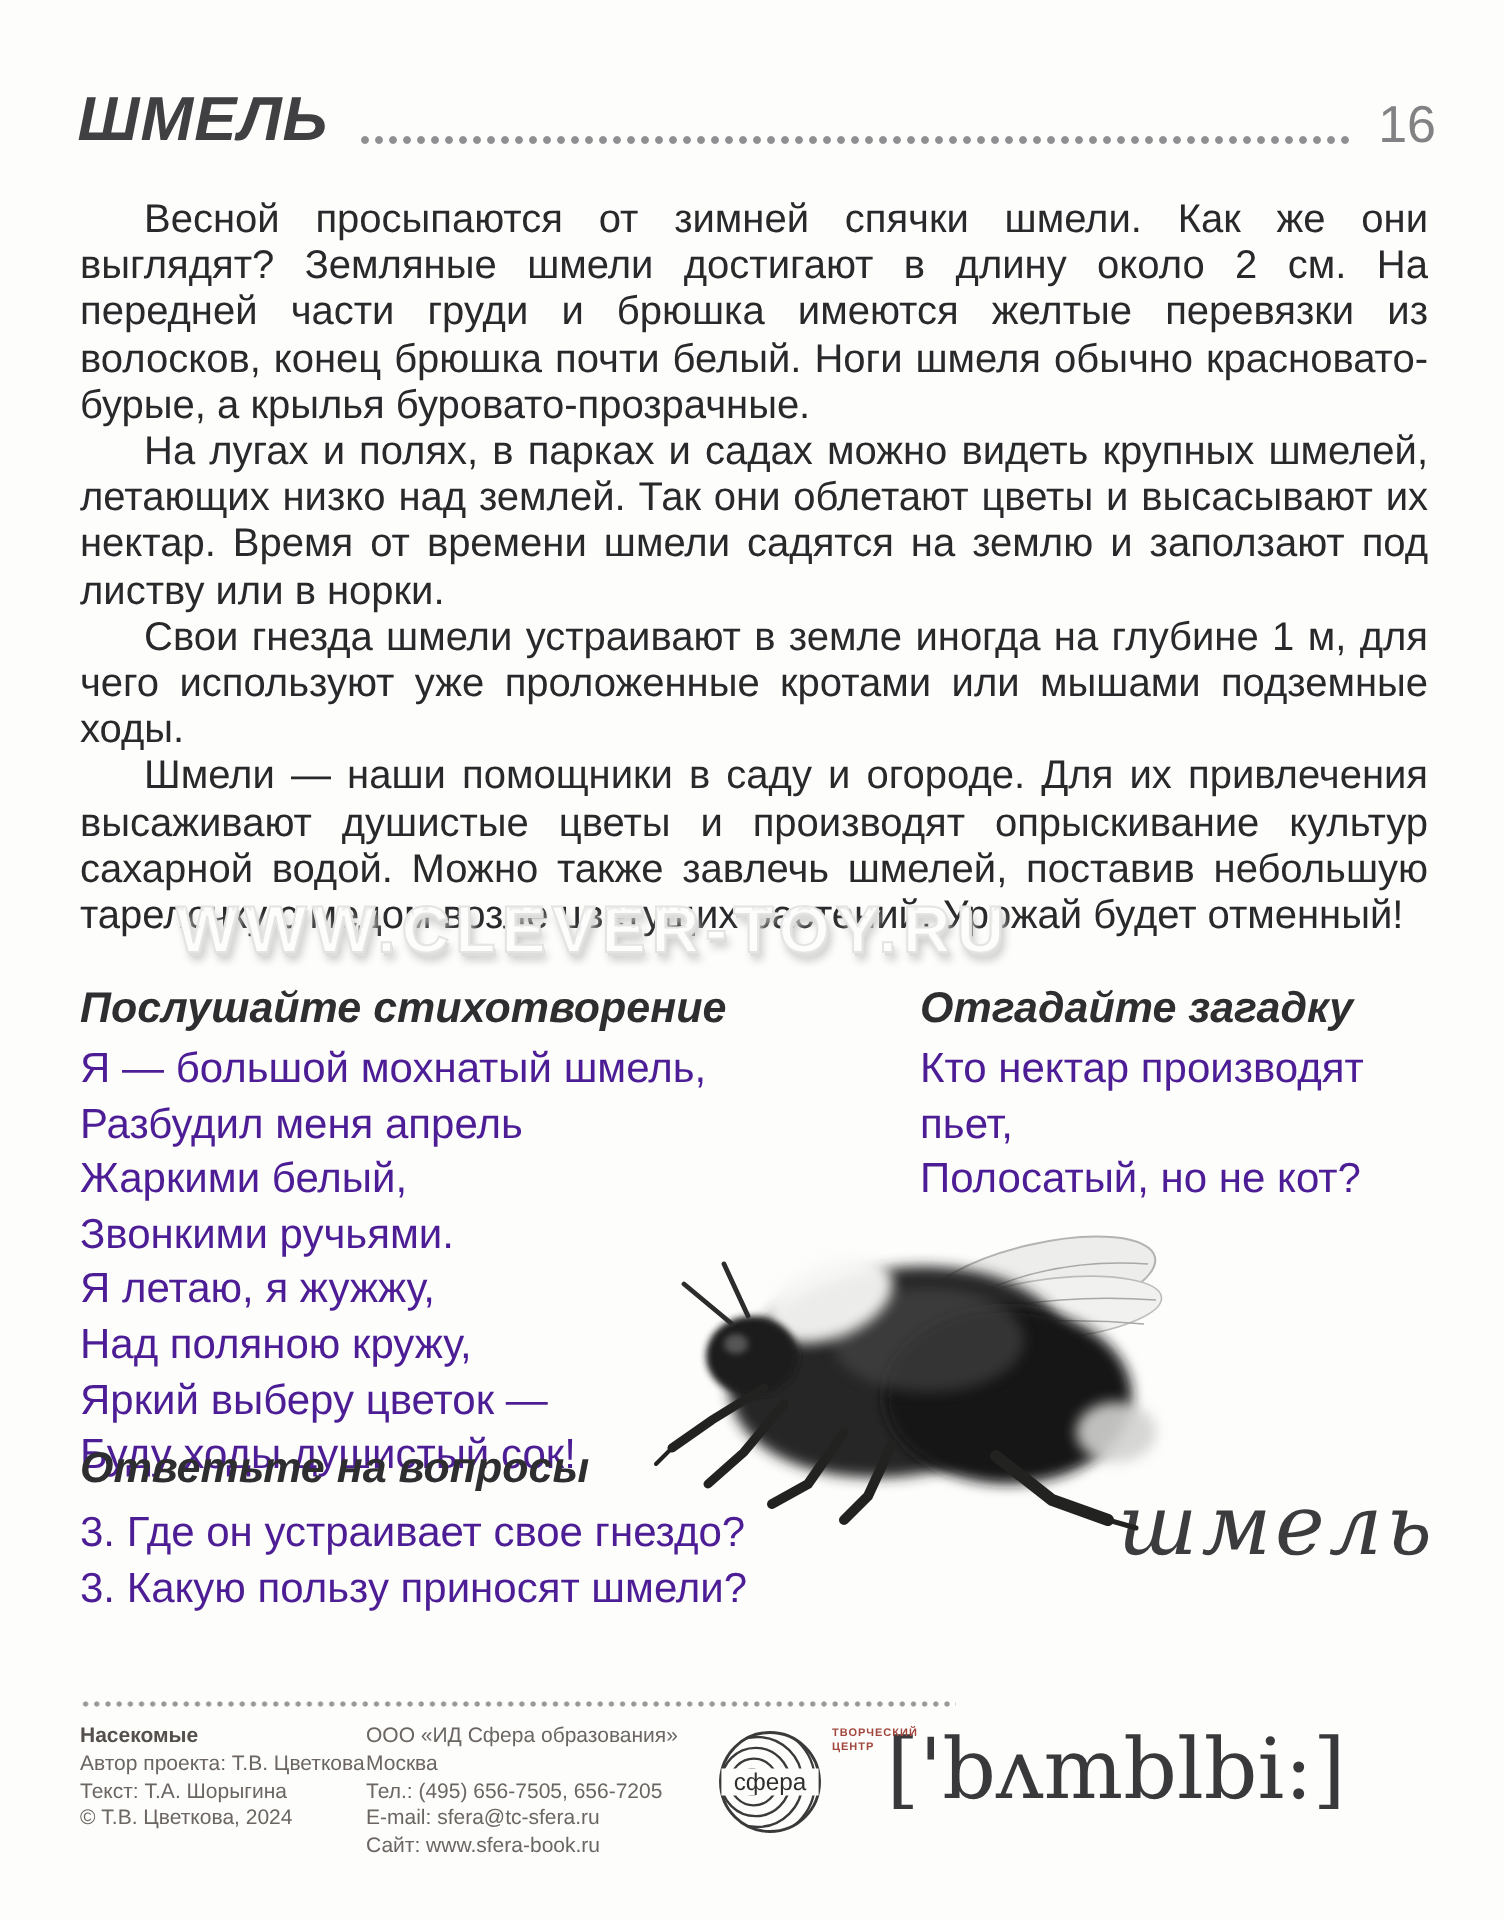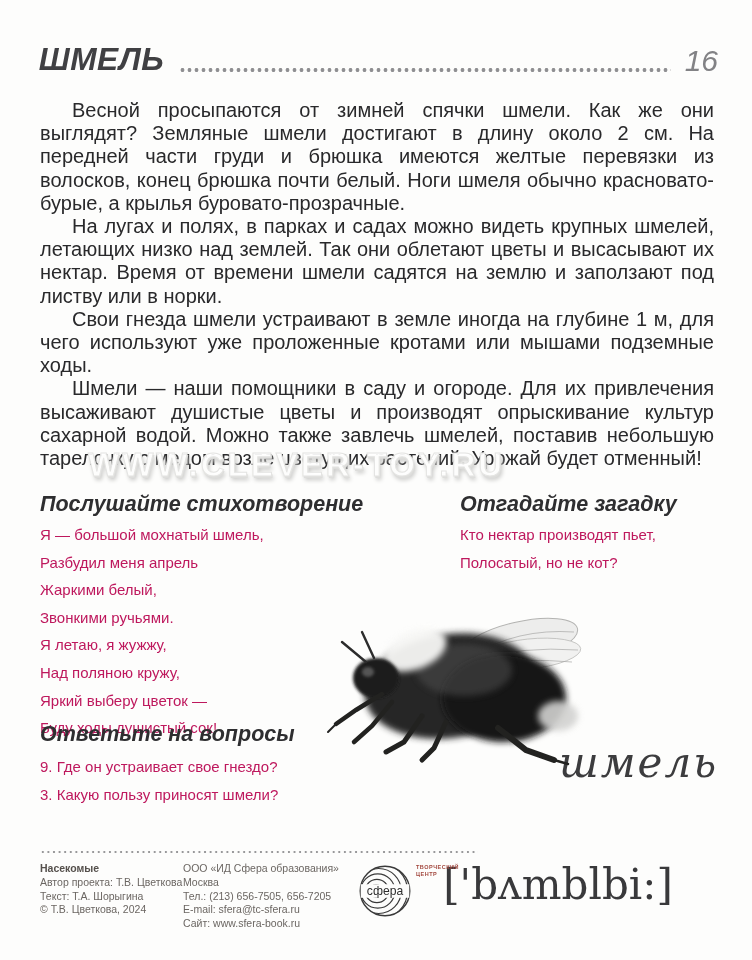--- a/index.html
+++ b/index.html
@@ -25,21 +25,21 @@
     font-size: 31px; font-weight: bold; font-style: italic;
     letter-spacing: 0.5px; color: #404043;
     transform: scaleX(1.02);
   }
   .leader {
     flex: 1; height: 6px; margin: 0 14px 5px 16px;
     background-image: radial-gradient(circle, #8f8f92 1.7px, transparent 2.2px);
     background-size: 7px 6px; background-repeat: repeat-x; background-position: left center;
   }
   .page-number {
-    font-size: 30px; font-style: italic; color: #828285;
+    font-size: 26px; color: #828285;
   }
 
   
   .article {
     position: absolute; top: 99px; left: 40px; width: 674px;
     font-size: 20px; line-height: 23.2px; text-align: justify;
     color: #29292b;
   }
   .article p { text-indent: 32px; }
 
@@ -56,21 +56,21 @@
 
   
   .section-heading {
     font-size: 21.5px; font-weight: bold; font-style: italic;
     color: #2e2e30; margin-bottom: 4px;
   }
   .poem {
     position: absolute; top: 492px; left: 40px; width: 400px;
   }
   .poem-line, .riddle-line, .question-item {
-    font-size: 15px; line-height: 27.6px; color: #be185d;
+    font-size: 21px; line-height: 27.6px; color: #4c1d95;
   }
   .riddle {
     position: absolute; top: 492px; left: 460px; width: 254px;
   }
   .riddle-answer {
     font-size: 20.5px; line-height: 27.6px; font-style: italic;
     text-align: right; padding-right: 14px; margin-top: 1px;
   }
 
   
@@ -204,39 +204,39 @@
         <path d="M100,118 L82,144 L64,154" stroke-width="5"></path>
         <path d="M124,124 L112,150 L100,162" stroke-width="5"></path>
         <path d="M176,130 L204,152 L232,162" stroke-width="6"></path>
         <path d="M232,162 L246,166" stroke-width="2.5"></path>
       </g>
     </svg>
   </div>
 
   <div class="questions">
     <div class="section-heading">Ответьте на вопросы</div>
-    <div class="question-item">9. Где он устраивает свое гнездо?</div>
+    <div class="question-item">3. Где он устраивает свое гнездо?</div>
     <div class="question-item">3. Какую пользу приносят шмели?</div>
   </div>
 
   <div class="vocab-ru">шмель</div>
   <div class="vocab-ipa">['bʌmblbi:]</div>
 
   <div class="footer-separator"></div>
   <div class="footer">
     <div class="footer-col-credits">
       <div class="footer-series">Насекомые</div>
       <div>Автор проекта: Т.В. Цветкова</div>
       <div>Текст: Т.А. Шорыгина</div>
       <div>© Т.В. Цветкова, 2024</div>
     </div>
     <div class="footer-col-publisher">
       <div>ООО «ИД Сфера образования»</div>
       <div>Москва</div>
-      <div>Тел.: (213) 656-7505, 656-7205</div>
+      <div>Тел.: (495) 656-7505, 656-7205</div>
       <div>E-mail: sfera@tc-sfera.ru</div>
       <div>Сайт: www.sfera-book.ru</div>
     </div>
     <div class="footer-col-logo">
       <svg width="54" height="54" viewBox="0 0 60 60" xmlns="http://www.w3.org/2000/svg">
         <defs>
             <clipPath id="lc">
               <circle cx="30" cy="30" r="27.5"></circle>
             </clipPath>
           </defs>

